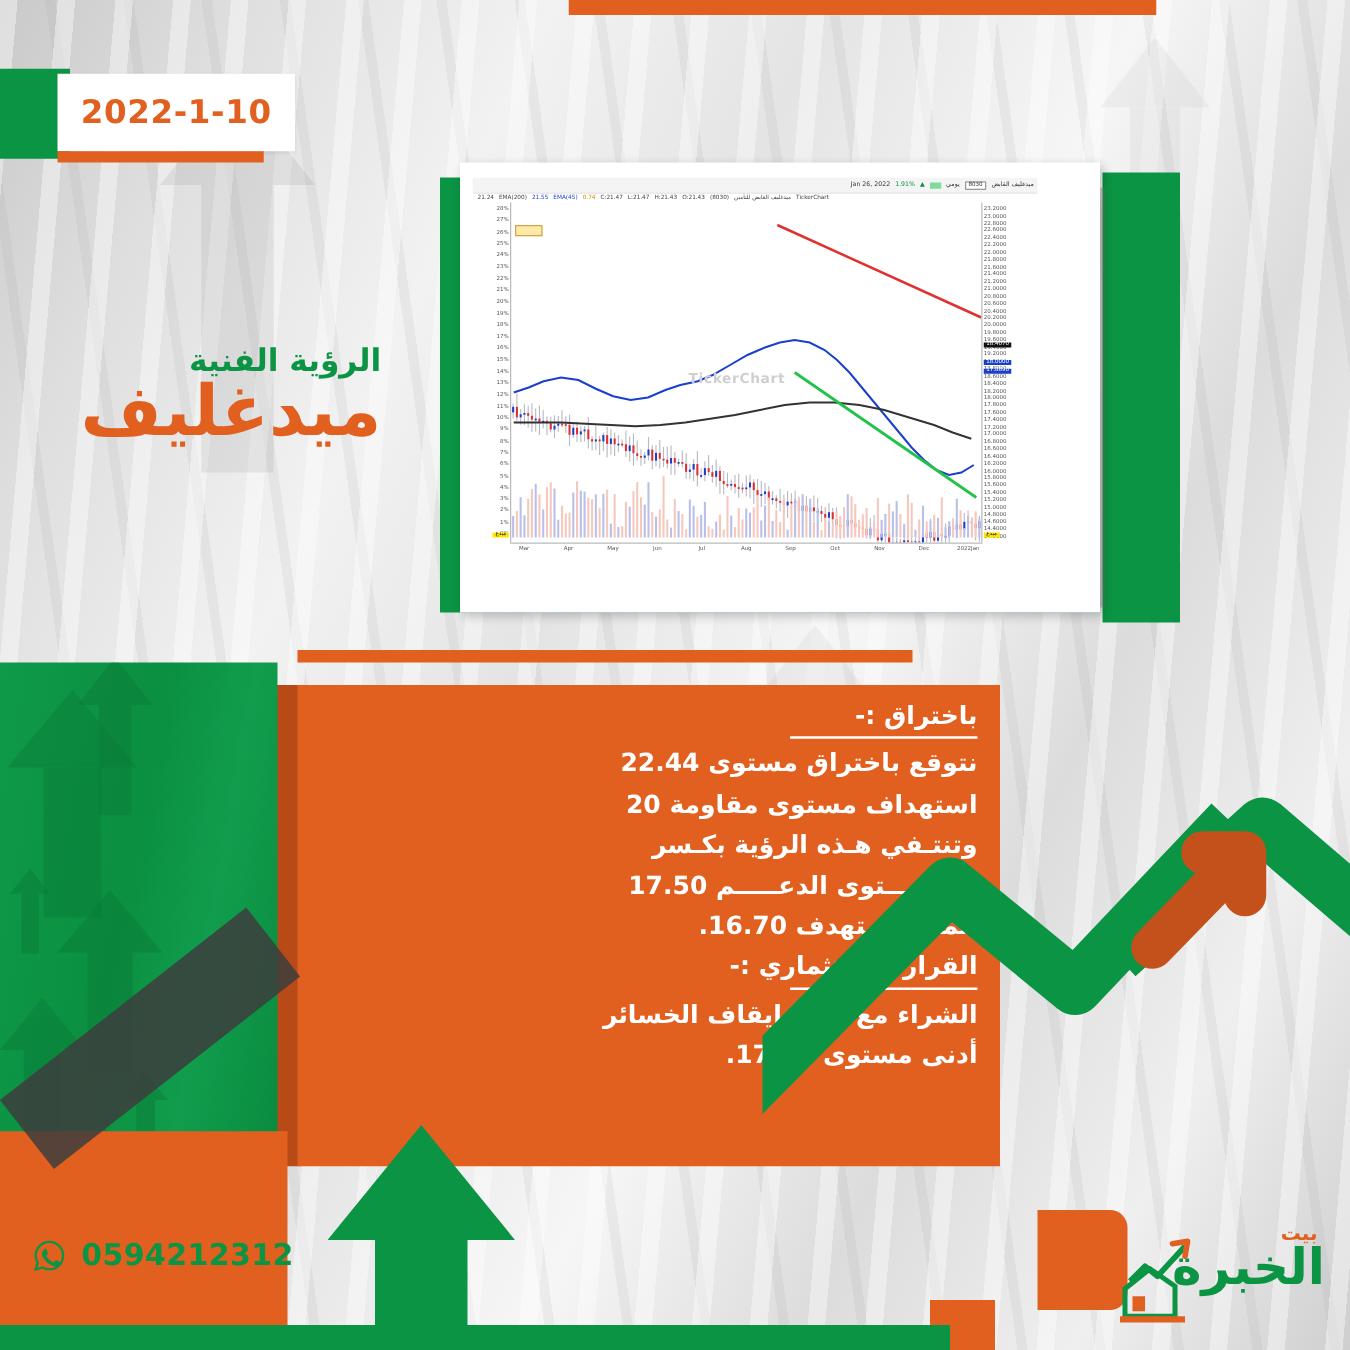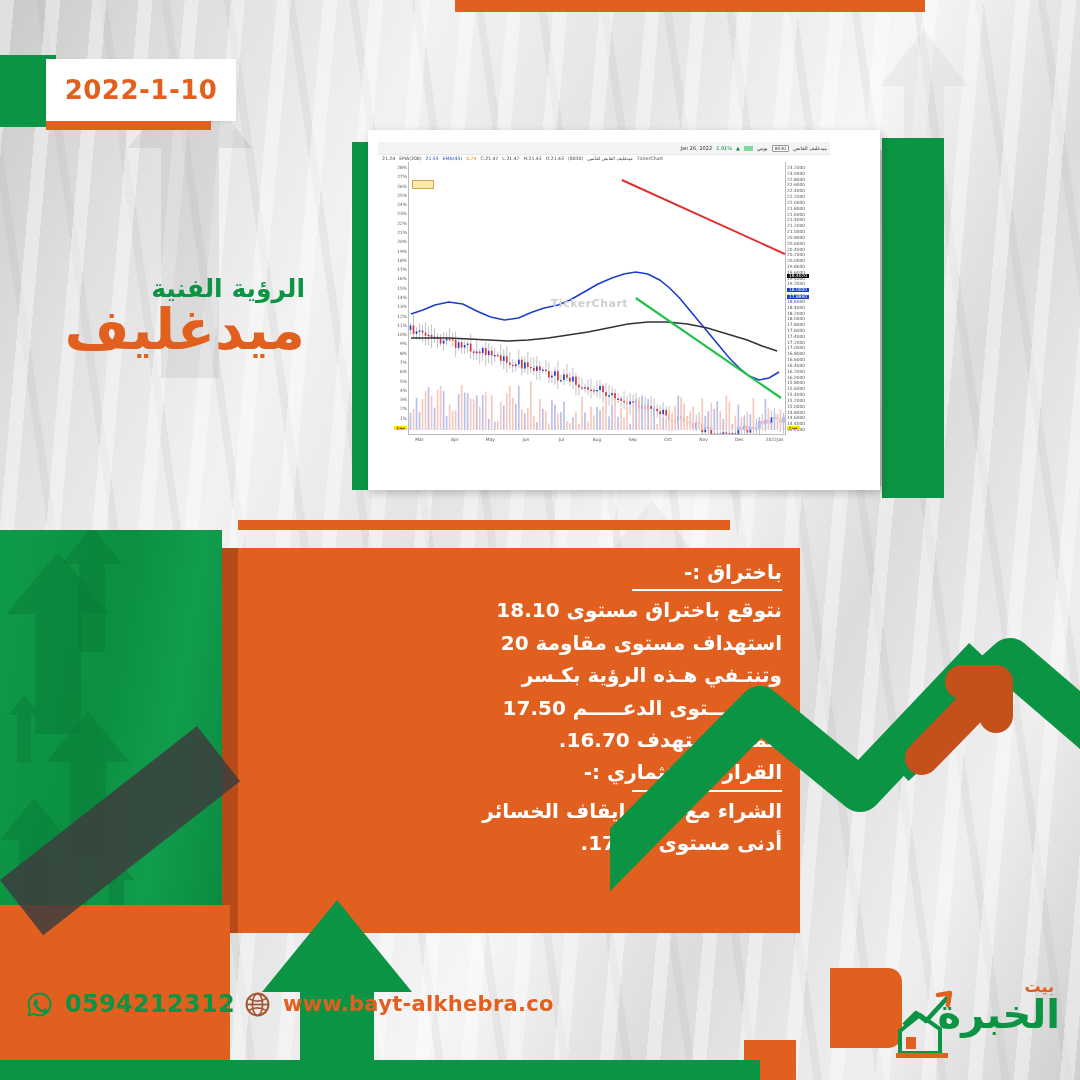--- a/index.html
+++ b/index.html
@@ -835,21 +835,21 @@
       <div class="t" style="left: 97%;">2022Jan</div>
     </div>
 </div>
 
 <div id="panel-topbar"></div>
 <div id="orange-left-dark"></div>
 <div id="orange-panel"></div>
 <div id="panel-text">
     <div class="ln hdr">باختراق :-</div>
     <div class="rule"></div>
-    <div class="ln">نتوقع باختراق مستوى 18.10</div>
+    <div class="ln">نتوقع باختراق مستوى 22.44</div>
     <div class="ln">استهداف مستوى مقاومة 20</div>
     <div class="ln">وتنتـفي هـذه الرؤية بكـسر</div>
     <div class="ln">مســــــتوى الدعـــــم 17.50</div>
     <div class="ln">المســــــتهدف 16.70.</div>
     <div class="ln hdr">القرار الاستثماري :-</div>
     <div class="rule"></div>
     <div class="ln">الشراء مع وضع ايقاف الخسائر</div>
     <div class="ln">أدنى مستوى 17.50.</div>
   </div>
 
@@ -903,30 +903,20 @@
 <div id="orange-rounded-logo-bg"></div>
 
 <div id="contact">
   <div class="crow phone">
     <svg class="ic" viewBox="0 0 32 32">
       <path d="M16 3C8.8 3 3 8.8 3 16c0 2.4.7 4.7 1.9 6.6L3 29l6.6-1.8C11.5 28.3 13.7 29 16 29c7.2 0 13-5.8 13-13S23.2 3 16 3z" fill="none" stroke="#0b9444" stroke-width="2.2"></path>
       <path d="M11.6 10.3c-.3 0-.8.1-1.2.6-.4.5-1.5 1.5-1.5 3.5s1.6 4 1.8 4.3c.2.3 3 4.8 7.4 6.5 3.7 1.4 4.4 1.2 5.2 1.1.8-.1 2.5-1 2.9-2 .4-1 .4-1.9.3-2.1-.1-.2-.4-.3-.9-.5s-2.5-1.3-2.9-1.4c-.4-.2-.7-.2-1 .2-.3.5-1.1 1.4-1.3 1.7-.2.3-.5.3-.9.1-.5-.2-2-.8-3.7-2.4-1.4-1.2-2.3-2.8-2.6-3.2-.2-.5 0-.7.2-.9.2-.2.5-.6.7-.8.2-.3.3-.5.4-.8.1-.3.1-.6 0-.8-.1-.2-1-2.5-1.4-3.4-.3-.8-.7-.7-1-.7h-.5z" fill="#0b9444"></path>
     </svg>
     <span class="txt">0594212312</span>
   </div>
-  <div class="crow web">
-    <svg class="ic" viewBox="0 0 32 32">
-      <circle cx="16" cy="16" r="13" fill="none" stroke="#a25630" stroke-width="2.2"></circle>
-      <ellipse cx="16" cy="16" rx="6" ry="13" fill="none" stroke="#a25630" stroke-width="2"></ellipse>
-      <line x1="3" y1="16" x2="29" y2="16" stroke="#a25630" stroke-width="2"></line>
-      <path d="M6 9c3 2 7 3 10 3s7-1 10-3" fill="none" stroke="#a25630" stroke-width="1.8"></path>
-      <path d="M6 23c3-2 7-3 10-3s7 1 10 3" fill="none" stroke="#a25630" stroke-width="1.8"></path>
-    </svg>
-    <span class="txt">www.bayt-alkhebra.co</span>
-  </div>
 </div>
 
 <div id="logo">
   <svg width="86" height="76" viewBox="0 0 86 76">
     <path d="M10 70 L10 48 L30 32 L50 46 L50 70 Z" fill="none" stroke="#0b9444" stroke-width="4"></path>
     <path d="M16 66 L16 54 L26 54 L26 66 Z" fill="#e2601f"></path>
     <polyline points="14,42 26,30 36,38 58,14" fill="none" stroke="#0b9444" stroke-width="4.5" stroke-linejoin="round"></polyline>
     <path d="M48 12 L60 10 L58 22" fill="none" stroke="#e2601f" stroke-width="4.5" stroke-linejoin="round" stroke-linecap="round"></path>
     <rect x="6" y="70" width="52" height="5" fill="#e2601f"></rect>
   </svg>

